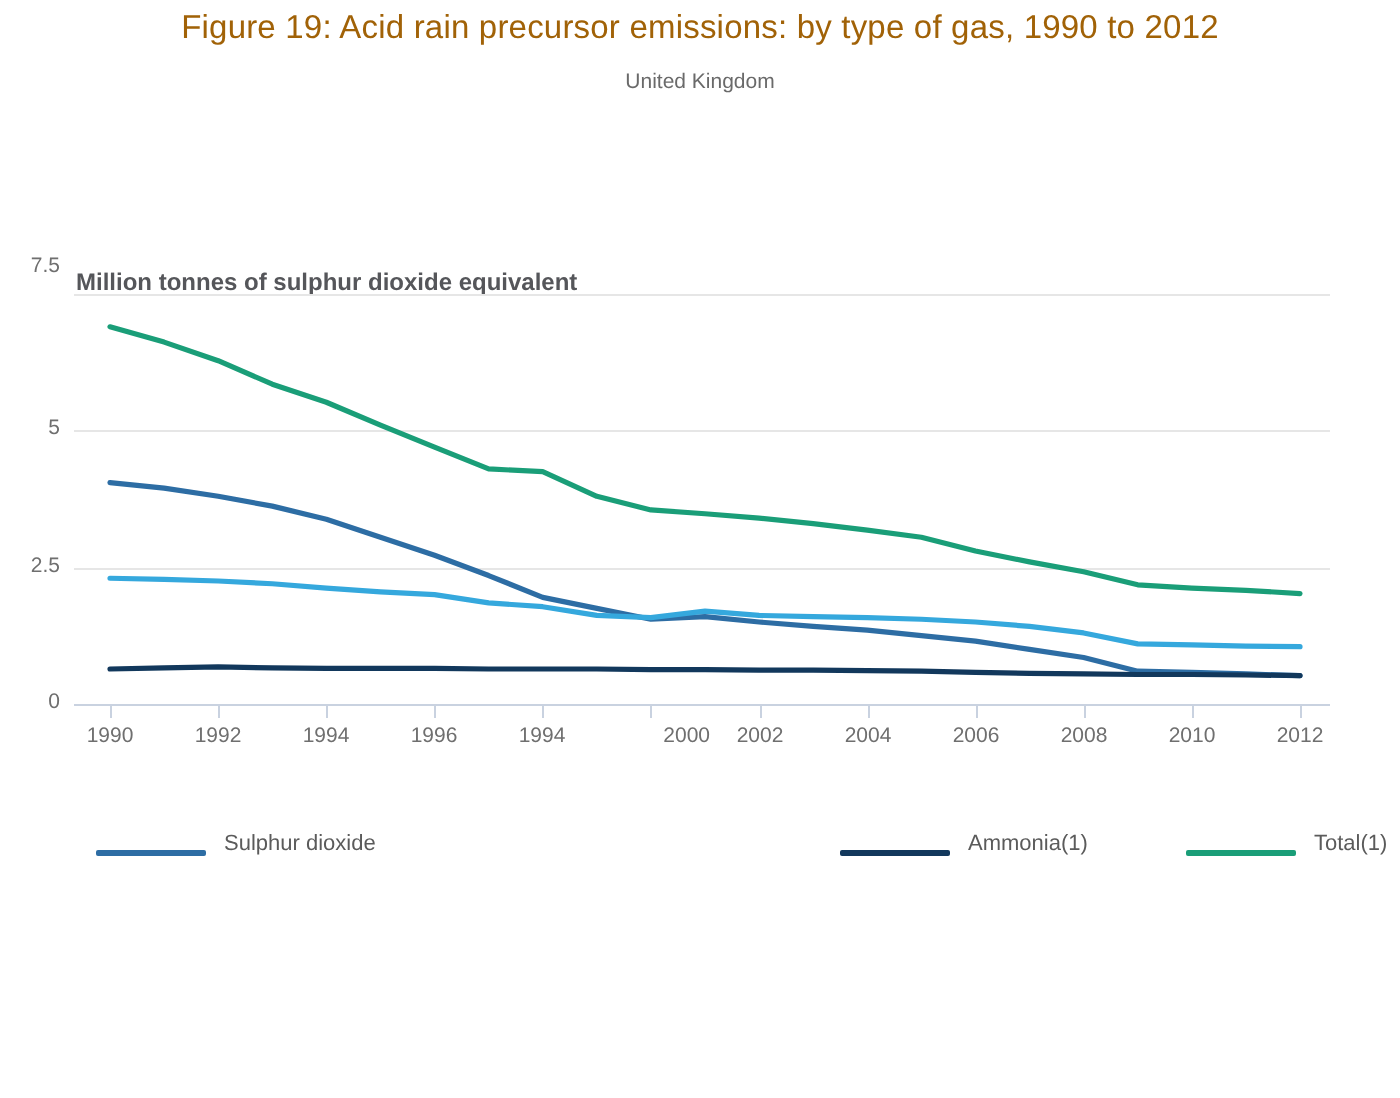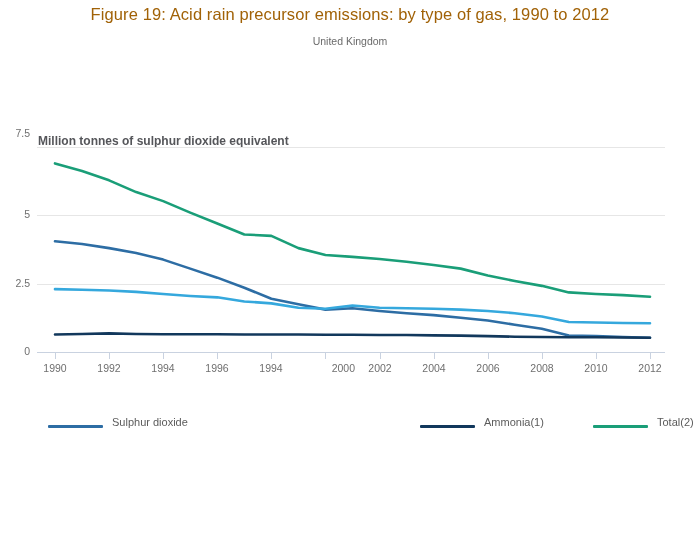--- a/index.html
+++ b/index.html
@@ -198,17 +198,17 @@
       <div class="legend-item" style="left: 0px;">
         <span class="legend-swatch" style="background: rgb(45, 109, 164);"></span>
         <span class="legend-text">Sulphur dioxide</span>
       </div>
       <div class="legend-item" style="left: 372px;">
         <span class="legend-swatch" style="background: rgb(18, 56, 92);"></span>
         <span class="legend-text">Ammonia(1)</span>
       </div>
       <div class="legend-item" style="left: 545px;">
         <span class="legend-swatch" style="background: rgb(26, 158, 120);"></span>
-        <span class="legend-text">Total(2)</span>
+        <span class="legend-text">Total(1)</span>
       </div>
     </div>
 
 </div>
 
 </body></html>

